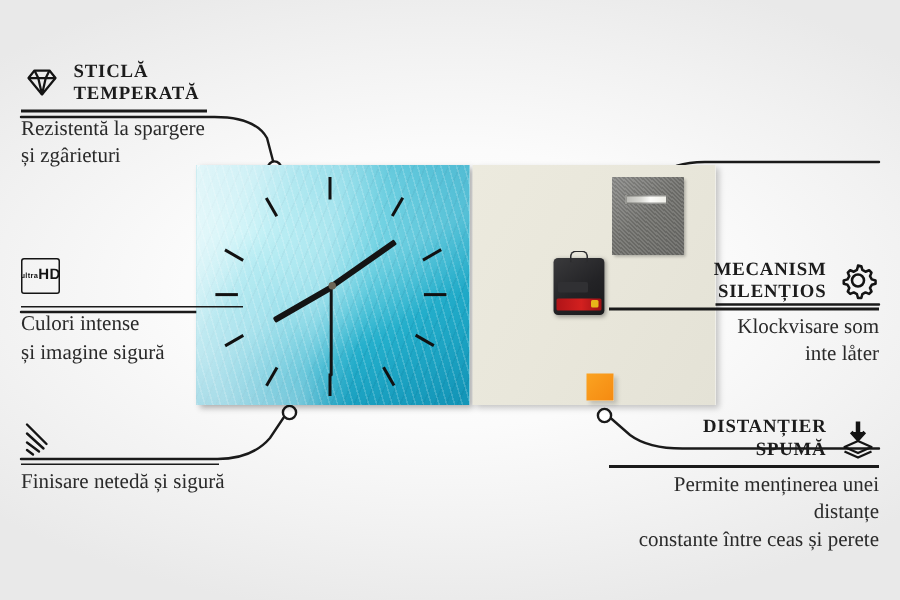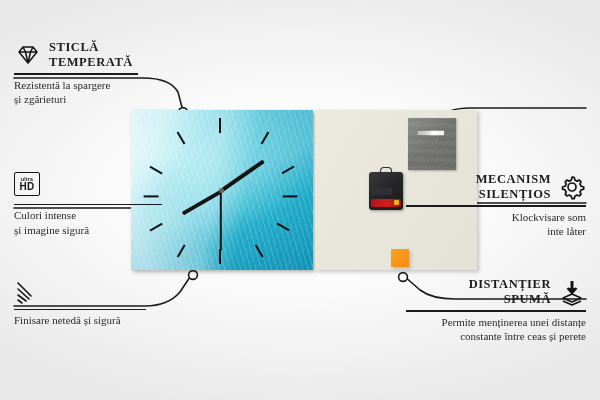--- a/index.html
+++ b/index.html
@@ -102,29 +102,29 @@
 
   .co-title {
     font-family: "Liberation Serif", serif;
     font-size: 12.5px; font-weight: 700; line-height: 1.17;
     letter-spacing: .55px; color: #1c1c1c; text-transform: uppercase;
     white-space: pre-line;
   }
   .co-rule { height: 1.4px; background: #1a1a1a; margin-top: 4px; }
   .co-sub {
     font-family: "Liberation Serif", serif;
-    font-size: 11px; line-height: 1.32; color: #2a2a2a;
+    font-size: 14px; line-height: 1.32; color: #2a2a2a;
     margin-top: 3px; white-space: pre-line;
   }
   .co-icon { flex: 0 0 auto; width: 28px; height: 28px; color: #141414; }
   .co-icon svg { display: block; width: 28px; height: 28px; }
 
   .hd-badge {
     width: 26px; height: 24px; border: 1.6px solid #141414;
-    border-radius: 2px; display: flex; flex-direction: column;
+    border-radius: 2px; display: flex; flex-direction: row;
     align-items: center; justify-content: center; line-height: 1; text-align: right;
   }
   .hd-badge .hd-small {
     font-family: "Liberation Sans", sans-serif;
     font-size: 5px; font-weight: 700; letter-spacing: .2px; color: #141414;
   }
   .hd-badge .hd-big {
     font-family: "Liberation Sans", sans-serif;
     font-size: 10px; font-weight: 700; letter-spacing: .2px; color: #141414;
   }

